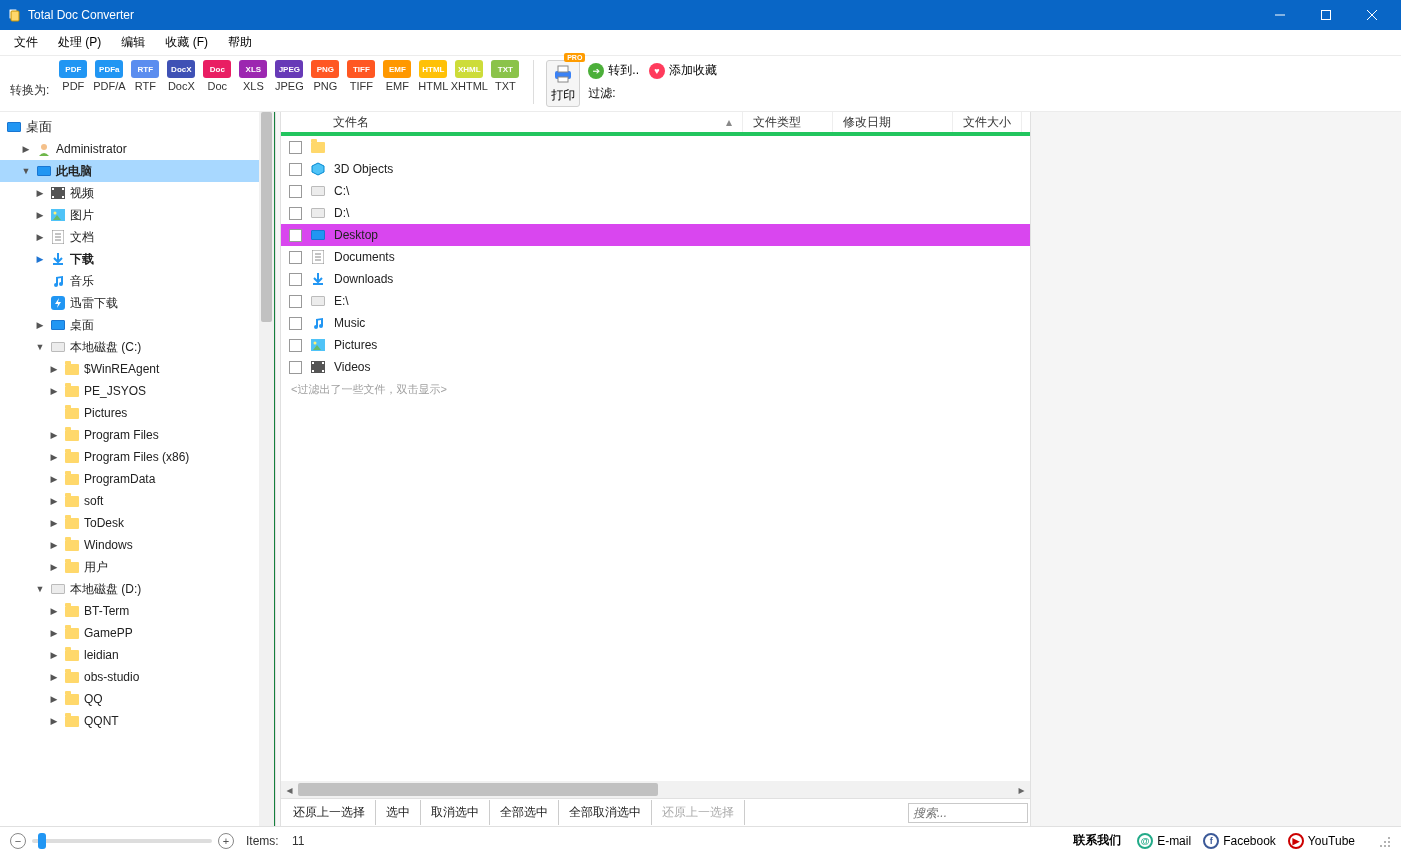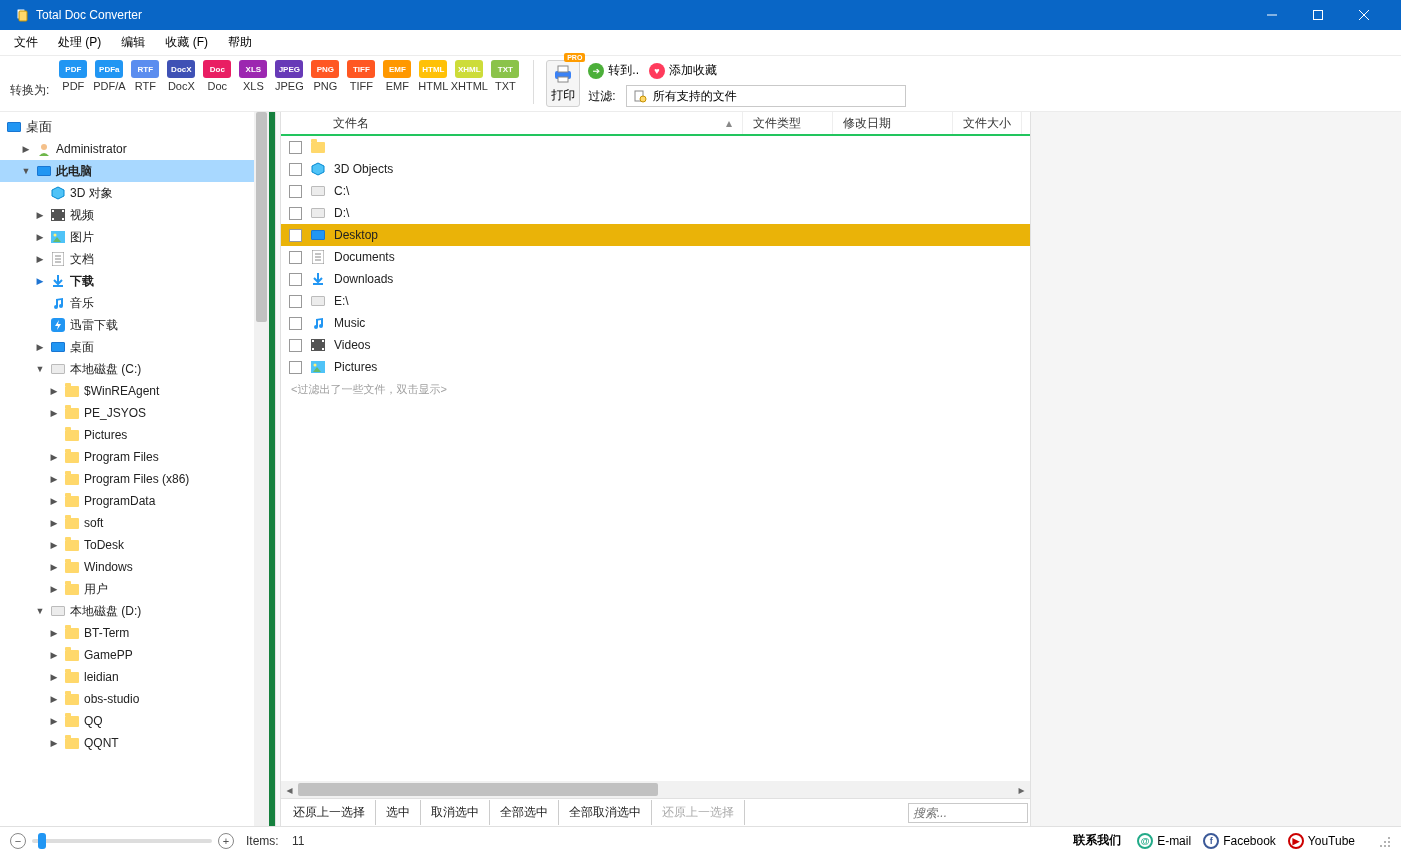--- a/index.html
+++ b/index.html
@@ -1,19 +1,19 @@
 <!DOCTYPE html>
 <html><head>
 <meta charset="utf-8">
 <style>
 * { margin: 0; padding: 0; box-sizing: border-box; font-family: "Segoe UI", "Microsoft YaHei", sans-serif; font-size: 12px; }
 body { width: 1401px; height: 854px; background: #fff; display: flex; flex-direction: column; overflow: hidden; }
 
 
-.titlebar { height: 30px; background: #0966c6; color: #fff; display: flex; align-items: center; padding: 0 14px; }
+.titlebar { height: 30px; background: #0966c6; color: #fff; display: flex; align-items: center; padding: 0 6px; }
 .titlebar .appicon { width: 16px; height: 16px; margin-right: 6px; display: inline-flex; align-items: center; justify-content: center; }
 .titlebar .title { font-size: 12px; }
 .titlebar .spacer { flex: 1; }
 .titlebar .winbtn { width: 46px; height: 30px; display: inline-flex; align-items: center; justify-content: center; color: #fff; }
 
 
 .menubar { height: 26px; display: flex; align-items: center; padding: 0 4px; border-bottom: 1px solid #ececec; }
 .menubar .menu { padding: 4px 10px; }
 
 
@@ -30,21 +30,21 @@
 .toolbar-right { flex: 1; display: flex; flex-direction: column; gap: 6px; padding-top: 2px; }
 .tr-row { display: flex; align-items: center; gap: 10px; }
 .pill { display: inline-flex; align-items: center; gap: 4px; }
 .circle { width: 16px; height: 16px; border-radius: 50%; display: inline-flex; align-items: center; justify-content: center; color: #fff; font-size: 9px; }
 .circle.green { background: #4caf3a; }
 .circle.red { background: #ff3b5c; }
 .filter-box { display: inline-flex; align-items: center; border: 1px solid #c9c9c9; padding: 2px 6px; gap: 6px; flex: 0 0 auto; height: 22px; width: 280px; }
 
 
 .body { flex: 1; display: flex; min-height: 0; }
-.tree-pane { width: 275px; display: flex; flex-direction: column; border-right: 6px solid #15803d; }
+.tree-pane { width: 275px; display: flex; flex-direction: column; border-right: 1px solid #15803d; }
 .tree-scroll { flex: 1; overflow: hidden; position: relative; }
 .tree-scrollbar { position: absolute; right: 0; top: 0; width: 15px; height: 100%; background: #f1f1f1; }
 .tree-scrollbar .thumb { position: absolute; left: 2px; right: 2px; top: 0; height: 210px; background: #c1c1c1; border-radius: 2px; }
 .tree { padding-top: 4px; }
 .tree-row { height: 22px; display: flex; align-items: center; gap: 4px; padding-left: 6px; white-space: nowrap; }
 .tree-row .arr { width: 12px; display: inline-flex; justify-content: center; color: #555; font-size: 9px; }
 .tree-row .arr-blue { color: #1e74d2; }
 .tree-row .ico { width: 16px; height: 16px; display: inline-flex; align-items: center; justify-content: center; }
 .tree-row.root { font-size: 13px; }
 .tree-row.sel { background: #a8d8ff; }
@@ -53,29 +53,29 @@
 .ind1 { padding-left: 20px; } .ind2 { padding-left: 34px; } .ind3 { padding-left: 48px; }
 
 .folder-ico { width: 14px; height: 11px; background: #ffd86b; border-radius: 1px; position: relative; }
 .folder-ico::before { content: ""; position: absolute; top: -3px; left: 0; width: 6px; height: 3px; background: #ffd86b; border-radius: 1px 1px 0 0; }
 .drive-ico { width: 14px; height: 10px; background: #ececec; border: 1px solid #bbb; border-radius: 1px; }
 .monitor-ico { width: 14px; height: 10px; background: #2196f3; border: 1px solid #1976d2; border-radius: 1px; }
 
 
 .list-pane { flex: 1; display: flex; flex-direction: column; border-right: 1px solid #e0e0e0; min-width: 0; }
 .splitter-v { width: 6px; background: #f8f8f8; cursor: col-resize; border-left: 1px solid #e0e0e0; border-right: 1px solid #e0e0e0; }
-.list-header { height: 24px; display: flex; align-items: center; border-bottom: 2px solid #22c55e; background: #fff; }
+.list-header { height: 24px; display: flex; align-items: center; border-bottom: 4px solid #22c55e; background: #fff; }
 .list-header .hcell { padding: 0 10px; border-right: 1px solid #eee; height: 100%; display: inline-flex; align-items: center; color: #333; }
 .list-header .hcell.name { width: 440px; padding-left: 30px; }
 .list-header .hcell.type { width: 90px; }
 .list-header .hcell.date { width: 120px; }
 .list-header .sort-ind { margin-left: auto; color: #888; }
 .list-body { flex: 1; position: relative; overflow: hidden; }
 .list-row { height: 22px; display: flex; align-items: center; gap: 8px; padding-left: 8px; }
-.list-row.sel { background: #eab308; }
+.list-row.sel { background: #d946ef; }
 .list-row .cb { width: 13px; height: 13px; border: 1px solid #999; background: #fff; }
 .list-row .ico { width: 16px; height: 16px; display: inline-flex; align-items: center; justify-content: center; }
 .list-row .nm { color: #222; }
 .filter-note { color: #a0a0a0; padding: 4px 10px; font-style: normal; font-size: 11px; }
 
 .list-hscroll { height: 17px; background: #f1f1f1; position: relative; }
 .list-hscroll .ar { width: 17px; height: 17px; display: inline-flex; align-items: center; justify-content: center; color: #666; background: #f1f1f1; position: absolute; top: 0; }
 .list-hscroll .ar.left { left: 0; } .list-hscroll .ar.right { right: 0; }
 .list-hscroll .thumb { position: absolute; left: 17px; top: 2px; bottom: 2px; width: 360px; background: #c1c1c1; border-radius: 2px; }
 
@@ -214,27 +214,20 @@
         <span class="circle green">➔</span>
         <span>转到..</span>
       </span>
       <span class="pill">
         <span class="circle red">♥</span>
         <span>添加收藏</span>
       </span>
     </div>
     <div class="tr-row">
       <span>过滤:</span>
-      <span class="filter-box">
-        <svg width="14" height="14">
-            <rect x="2" y="2" width="8" height="10" fill="#fff" stroke="#888"></rect>
-            <circle cx="10" cy="10" r="3" fill="#ffd86b" stroke="#c69200"></circle>
-          </svg>
-        <span>所有支持的文件</span>
-      </span>
     </div>
   </div>
 </div>
 
 <div class="body">
 
   <div class="tree-pane">
     <div class="tree-scroll">
       <div class="tree" id="tree">
         <div class="tree-row root">
@@ -252,29 +245,20 @@
               </svg>
             </span>
             <span class="lbl">Administrator</span>
           </div>
           <div class="tree-row ind1 sel">
             <span class="arr">▼</span>
             <span class="ico">
               <span class="monitor-ico"></span>
             </span>
             <span class="lbl blue-txt">此电脑</span>
-          </div>
-          <div class="tree-row ind2">
-            <span class="arr"></span>
-            <span class="ico">
-              <svg width="14" height="14">
-                <polygon points="7,1 13,4 13,10 7,13 1,10 1,4" fill="#4fc3f7" stroke="#0288d1"></polygon>
-              </svg>
-            </span>
-            <span class="lbl">3D 对象</span>
           </div>
           <div class="tree-row ind2">
             <span class="arr">▶</span>
             <span class="ico">
               <svg width="14" height="12">
                 <rect width="14" height="12" fill="#555"></rect>
                 <rect x="1" y="1" width="2" height="2" fill="#fff"></rect>
                 <rect x="1" y="9" width="2" height="2" fill="#fff"></rect>
                 <rect x="11" y="1" width="2" height="2" fill="#fff"></rect>
                 <rect x="11" y="9" width="2" height="2" fill="#fff"></rect>
@@ -566,39 +550,39 @@
             <svg width="14" height="14">
               <path d="M5 3 L12 2 L12 10 A2 2 0 1 1 10 8 L10 4 L7 4.5 L7 11 A2 2 0 1 1 5 9 Z" fill="#2196f3"></path>
             </svg>
           </span>
           <span class="nm">Music</span>
         </div>
         <div class="list-row">
           <span class="cb"></span>
           <span class="ico">
             <svg width="14" height="12">
+              <rect width="14" height="12" fill="#4fc3f7"></rect>
+              <circle cx="4" cy="4" r="1.5" fill="#fff176"></circle>
+              <polygon points="2,11 6,6 10,11" fill="#66bb6a"></polygon>
+            </svg>
+          </span>
+          <span class="nm">Pictures</span>
+        </div>
+        <div class="list-row">
+          <span class="cb"></span>
+          <span class="ico">
+            <svg width="14" height="12">
               <rect width="14" height="12" fill="#555"></rect>
               <rect x="1" y="1" width="2" height="2" fill="#fff"></rect>
               <rect x="1" y="9" width="2" height="2" fill="#fff"></rect>
               <rect x="11" y="1" width="2" height="2" fill="#fff"></rect>
               <rect x="11" y="9" width="2" height="2" fill="#fff"></rect>
             </svg>
           </span>
           <span class="nm">Videos</span>
-        </div>
-        <div class="list-row">
-          <span class="cb"></span>
-          <span class="ico">
-            <svg width="14" height="12">
-              <rect width="14" height="12" fill="#4fc3f7"></rect>
-              <circle cx="4" cy="4" r="1.5" fill="#fff176"></circle>
-              <polygon points="2,11 6,6 10,11" fill="#66bb6a"></polygon>
-            </svg>
-          </span>
-          <span class="nm">Pictures</span>
         </div>
         <div class="filter-note">&lt;过滤出了一些文件，双击显示&gt;</div>
       </div>
     <div class="list-hscroll">
       <span class="ar left">◂</span>
       <span class="thumb"></span>
       <span class="ar right">▸</span>
     </div>
     <div class="selbar">
       <span class="btn">还原上一选择</span>

